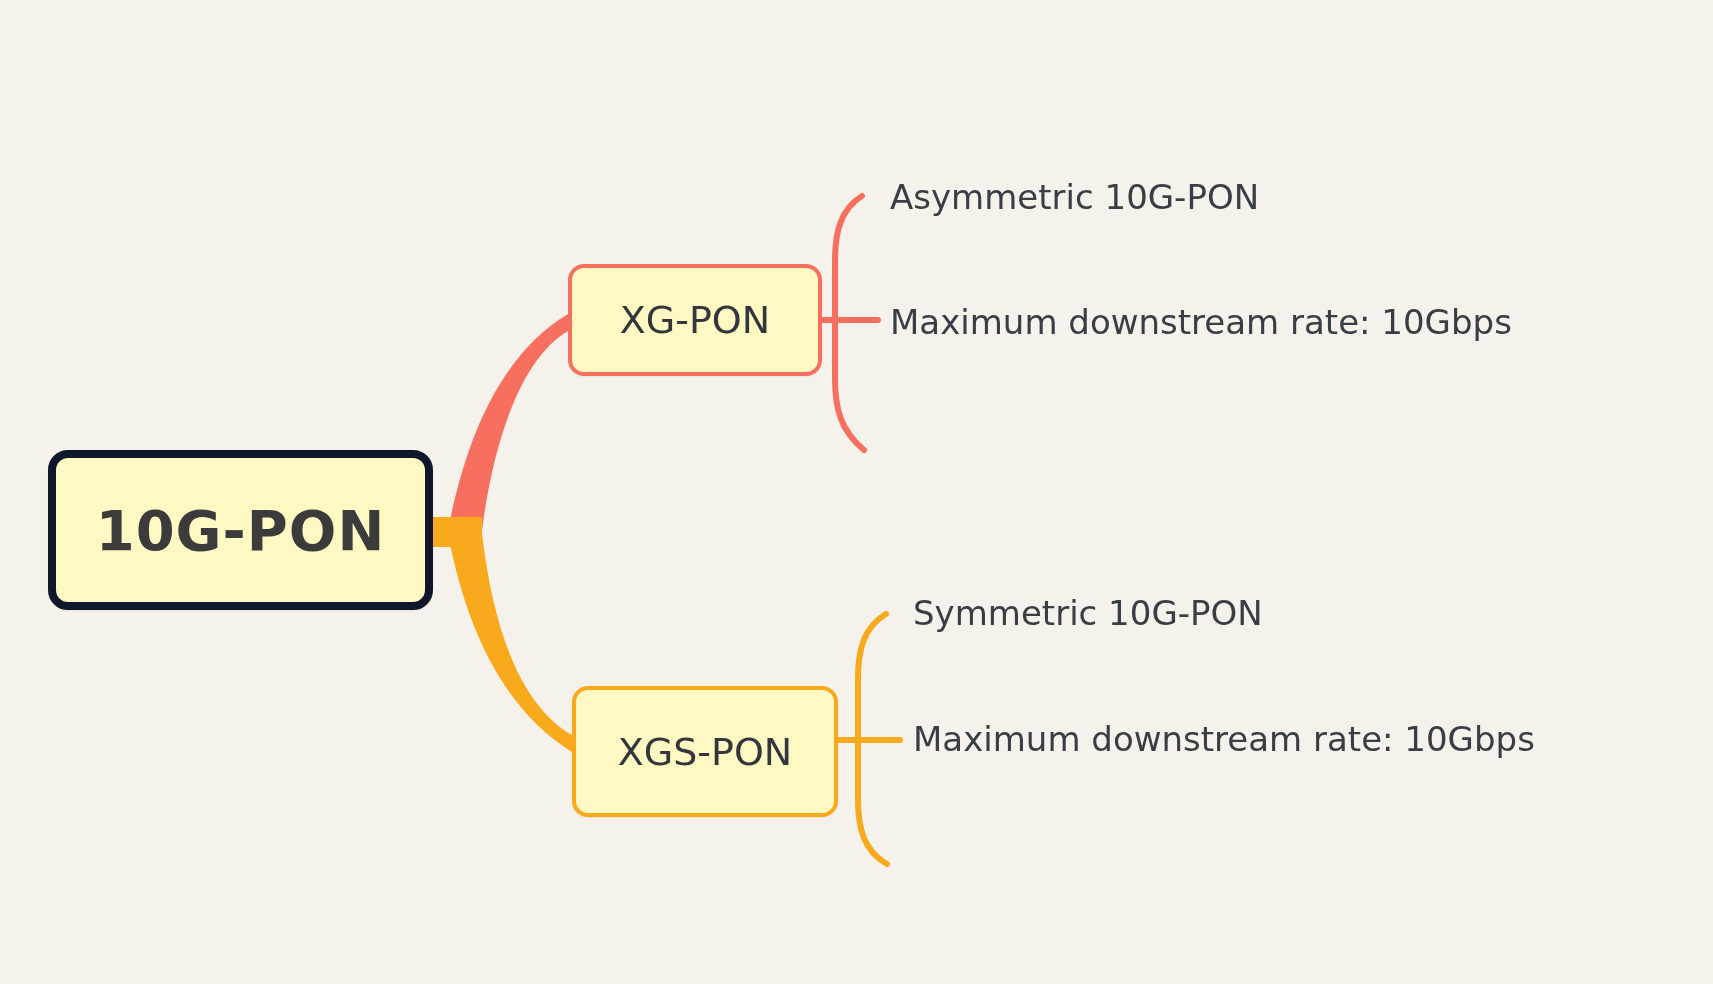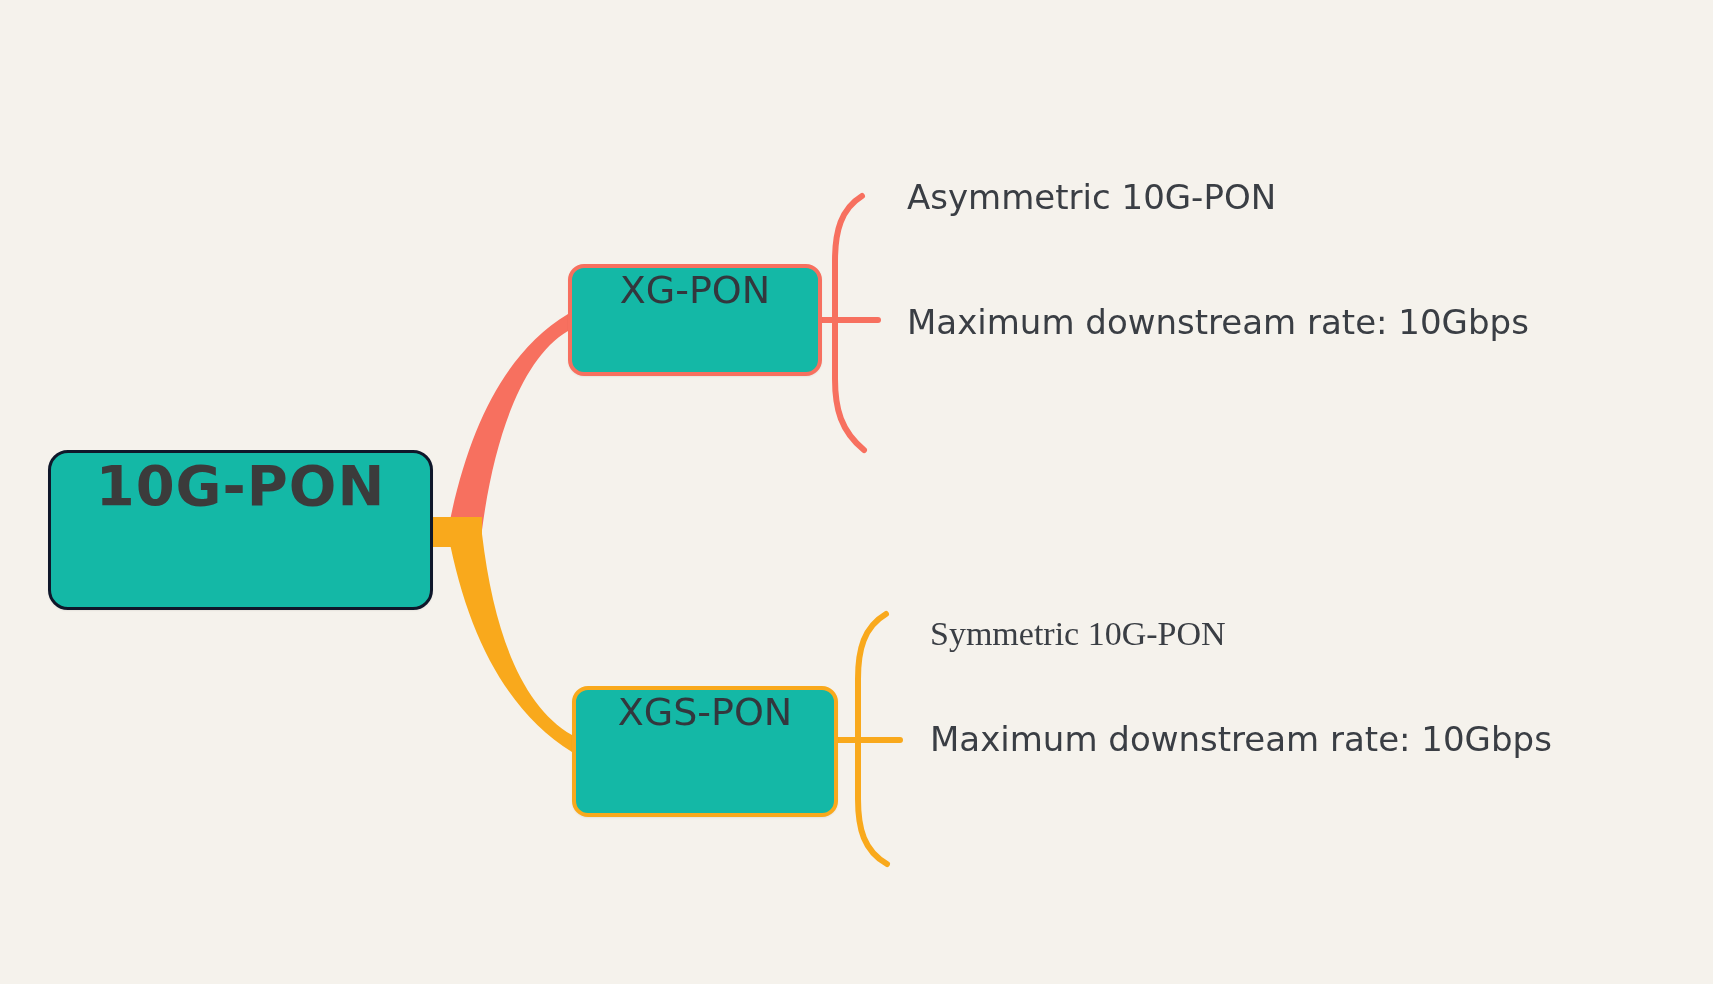--- a/index.html
+++ b/index.html
@@ -16,30 +16,31 @@
     overflow: hidden;
   }
   svg.connectors {
     position: absolute;
     left: 0; top: 0;
     width: 1713px;
     height: 984px;
   }
   .node {
     position: absolute;
-    background: #14b8a6;
+    background: #fef9c3;
     display: flex;
+    align-items: center;
     justify-content: center;
     box-sizing: border-box;
     box-shadow: 0 1px 2px rgba(0,0,0,0.06);
   }
   .node-root {
     left: 48px; top: 450px;
     width: 385px; height: 160px;
-    border: 3px solid #0f172a;
+    border: 8px solid #0f172a;
     border-radius: 20px;
     font-size: 56px;
     font-weight: bold;
     color: #3B3B3B;
     letter-spacing: 1px;
   }
   .node-xg {
     left: 568px; top: 264px;
     width: 254px; height: 112px;
     border: 4px solid #F7705F;
@@ -54,28 +55,27 @@
     border-radius: 16px;
     font-size: 38px;
     color: #33373D;
   }
   .leaf {
     position: absolute;
     transform: translateY(-50%);
     font-size: 34px;
     color: #3A3E44;
     white-space: nowrap;
-    margin-left: 17px;
   }
   .leaf-xg  { left: 890px; }
   .leaf-xgs { left: 913px; }
   .leaf-xg.l0  { top: 197px; }
   .leaf-xg.l1  { top: 322px; }
   .leaf-xg.l2  { top: 452px; }
-  .leaf-xgs.l0 { top: 634px; font-family: Liberation Serif, serif; }
+  .leaf-xgs.l0 { top: 613px; }
   .leaf-xgs.l1 { top: 739px; }
   .leaf-xgs.l2 { top: 863px; }
 </style>
 </head>
 <body>
 
 <div class="canvas">
 
   <svg class="connectors" viewBox="0 0 1713 984" xmlns="http://www.w3.org/2000/svg">
 

